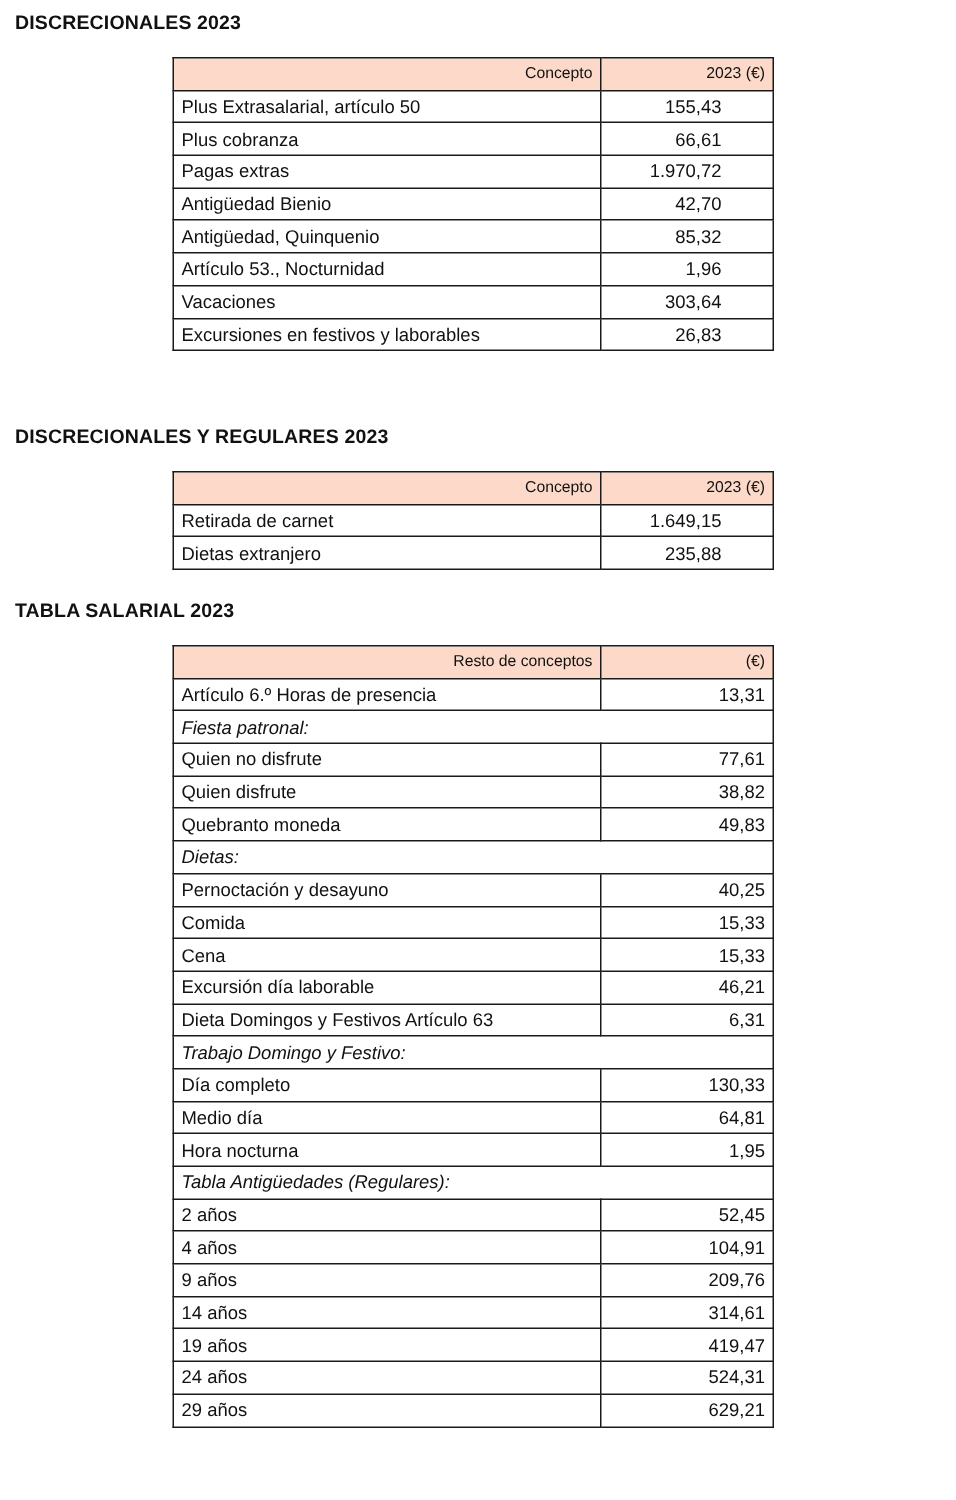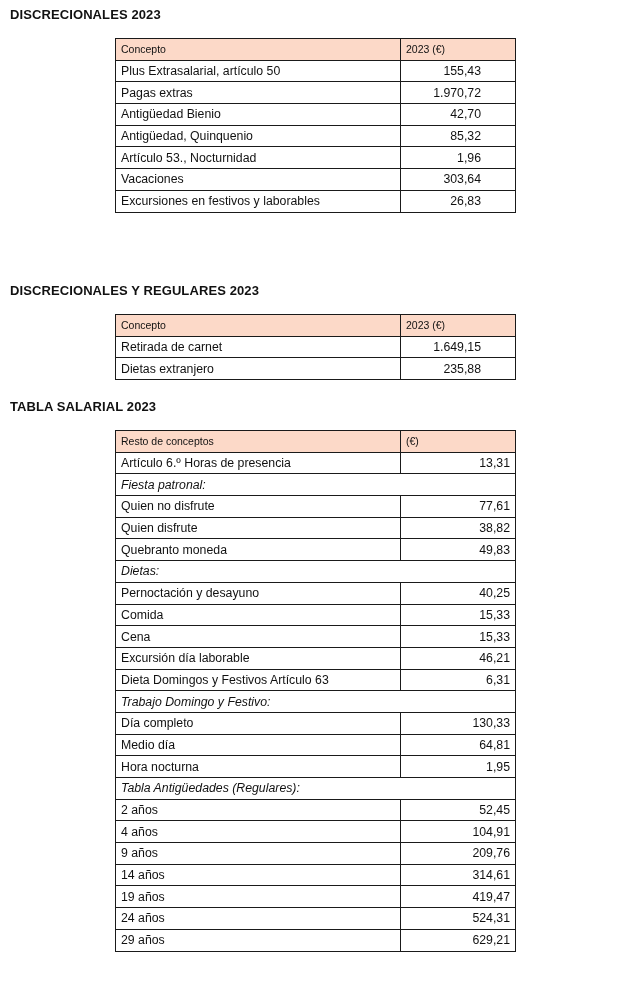--- a/index.html
+++ b/index.html
@@ -4,21 +4,21 @@
 <style>
   html, body { margin: 0; padding: 0; background: #ffffff; }
   body { width: 637px; height: 1000px; position: relative; overflow: hidden;
          font-family: "Liberation Sans", sans-serif; color: #111; }
   .title { position: absolute; left: 0; width: 630px; text-align: left;
            font-weight: bold; font-size: 13px; letter-spacing: 0.1px; padding-left: 10px; }
   table { position: absolute; left: 115px; width: 400px; border-collapse: collapse;
           table-layout: fixed; }
   td, th { border: 1px solid #1a1a1a; padding: 0 5px; font-size: 12.3px;
            height: 21.7px; box-sizing: border-box; white-space: nowrap; }
-  th { background: #fcd9c8; font-weight: normal; font-size: 10.5px; text-align: left; }
+  th { background: #fcd9c8; font-weight: normal; font-size: 10.5px; text-align: right; }
   td.val { text-align: right; padding-right: 34px; }
   td.center-val { text-align: right; }
   td.section { font-style: italic; }
   col.c1 { width: 285px; }
   col.c2 { width: 115px; }
 </style>
 </head>
 <body>
 
 <div class="title" style="top:7px">DISCRECIONALES 2023</div>
@@ -32,20 +32,24 @@
     <th>Concepto</th>
     <th>2023 (€)</th>
   </tr>
     </thead>
   <tbody>
       <tr>
         <td>Plus Extrasalarial, artículo 50</td>
         <td class="val">155,43</td>
       </tr>
       <tr>
+        <td>Plus cobranza</td>
+        <td class="val">66,61</td>
+      </tr>
+      <tr>
         <td>Pagas extras</td>
         <td class="val">1.970,72</td>
       </tr>
       <tr>
         <td>Antigüedad Bienio</td>
         <td class="val">42,70</td>
       </tr>
       <tr>
         <td>Antigüedad, Quinquenio</td>
         <td class="val">85,32</td>

